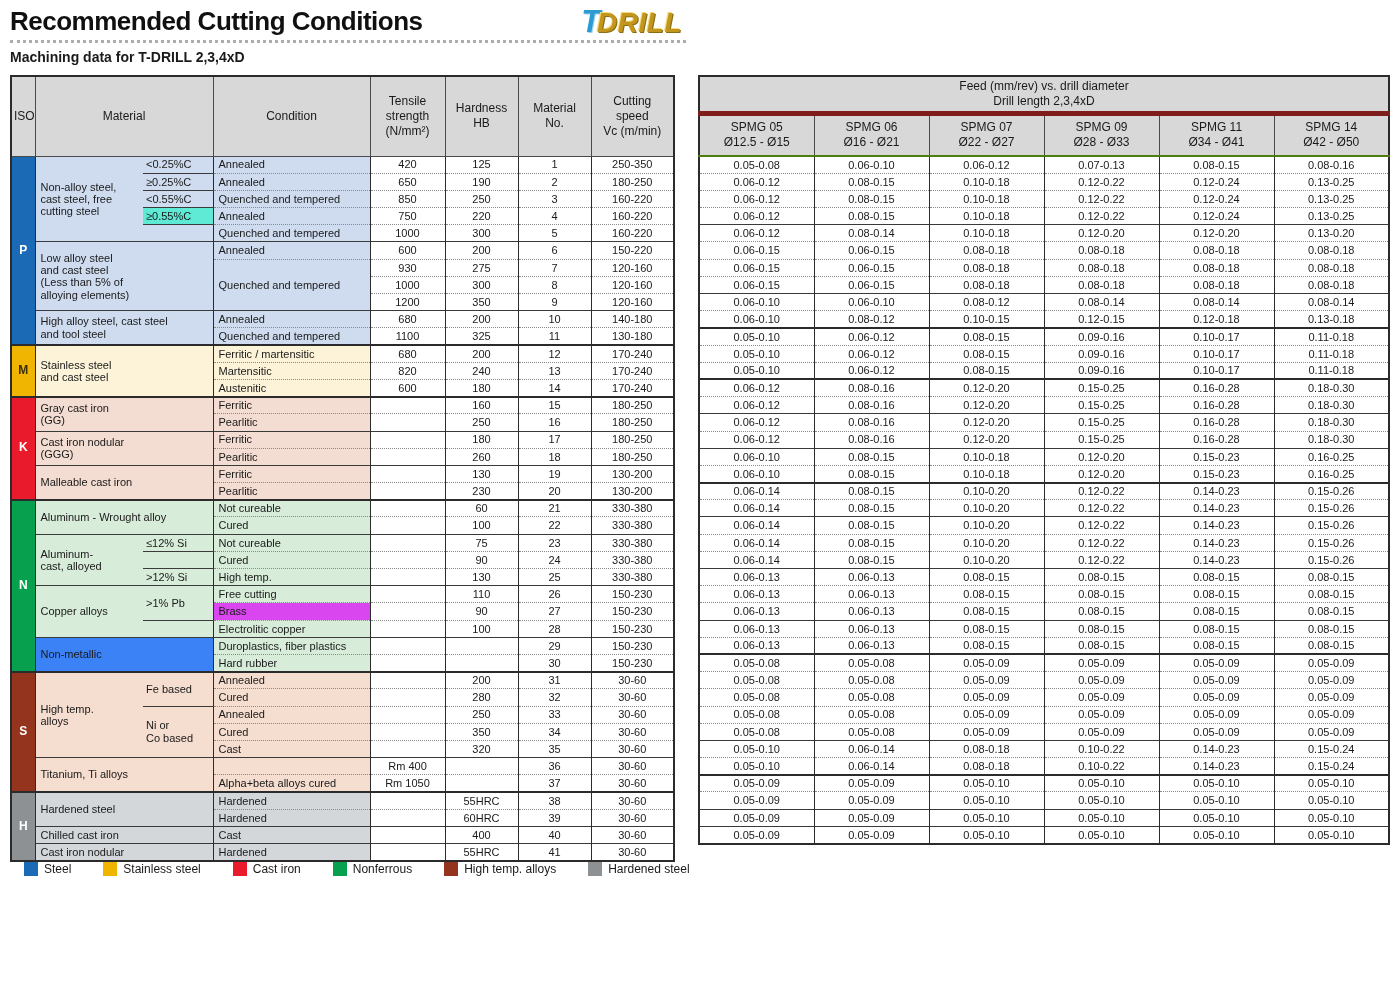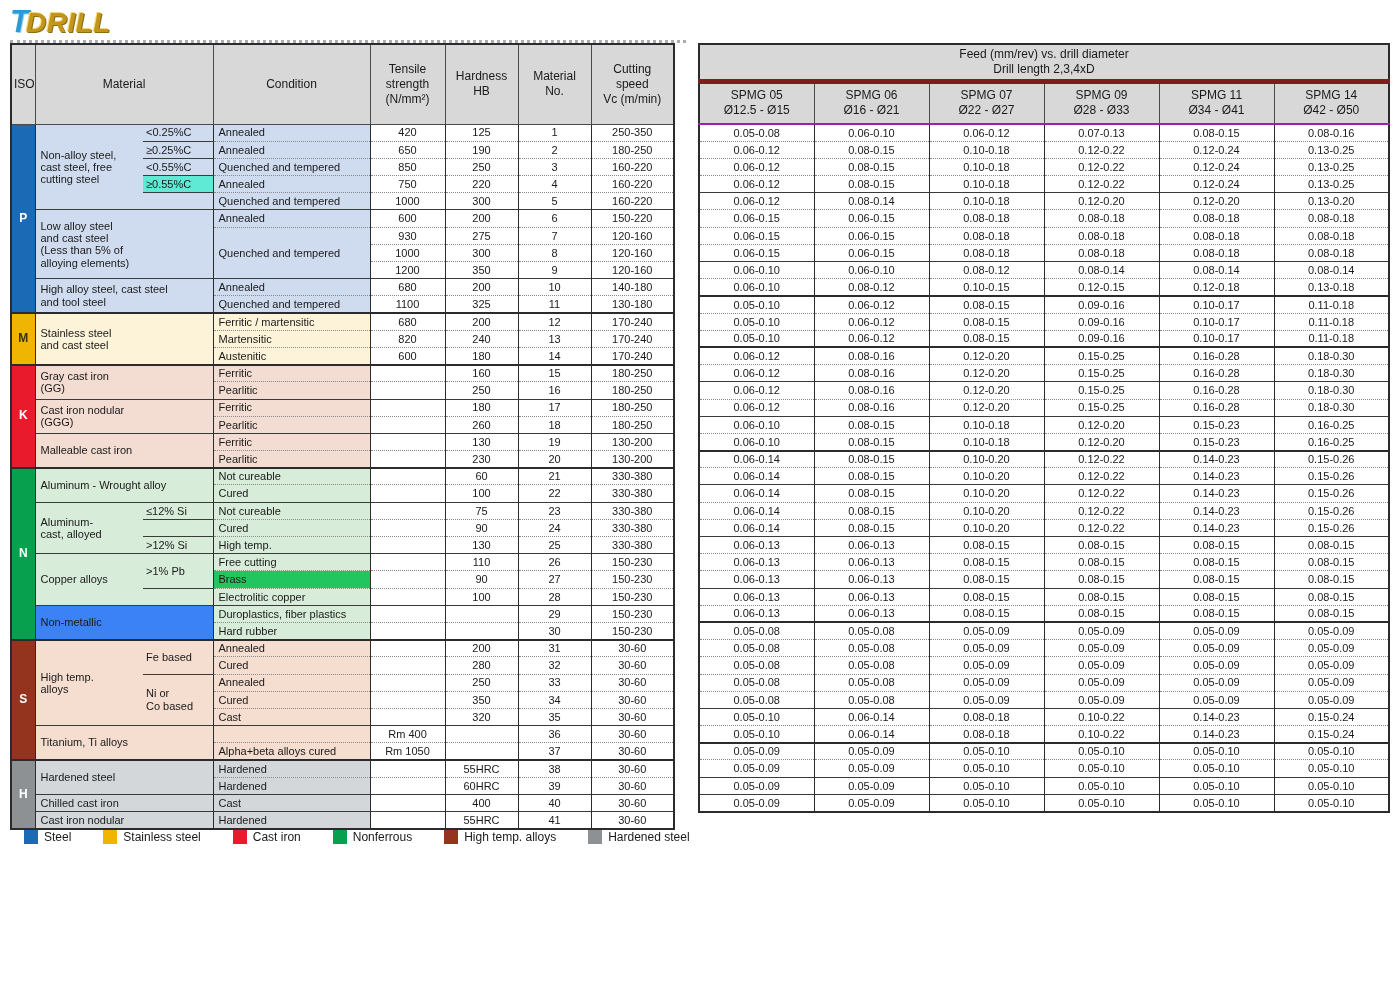--- a/index.html
+++ b/index.html
@@ -29,21 +29,21 @@
   .ltable{ width:663px; border:2px solid #2b2b2b; }
   .rtable{ width:697px; border:2px solid #2b2b2b; }
 
   th,td{ padding:0 2px; vertical-align:middle; font-weight:normal; }
   thead th{
     background:#d8d8d8; font-size:12px; text-align:center; line-height:1.25;
     border:1px solid #4a4a4a;
   }
   .ltable thead th{ height:80px; }
   .rtable .rh-title th{ height:37px; border-bottom:5px solid #7f1d1d; }
-  .rtable .rh-cols th{ height:43px; border-bottom:2px solid #a21caf; }
+  .rtable .rh-cols th{ height:43px; border-bottom:2px solid #4d7c0f; }
 
   tbody td{ height:var(--rh); font-size:11px; line-height:1.12; }
 
   
   .iso-cell{ text-align:center; font-weight:bold; font-size:12px; border:1px solid #2b2b2b; }
   .mat{ padding-left:5px; white-space:pre-line; border-left:1px solid #2b2b2b; }
   .sub{ padding-left:3px; white-space:pre-line; }
   .sub.rule{ border-bottom:1px solid #3a3a3a; }
   .cond{ padding-left:5px; border-left:1px solid #2b2b2b; border-right:1px solid #2b2b2b; }
   .val{ text-align:center; background:#fff; border-left:1px solid #2b2b2b; }
@@ -65,22 +65,24 @@
   .legend{ display:flex; gap:32px; align-items:center; margin-left:14px; }
   .legend-item{ display:flex; align-items:center; font-size:12px; }
   .swatch{ width:14px; height:14px; display:inline-block; margin-right:6px; flex:0 0 auto; }
 </style>
 </head>
 <body>
 
 <div class="page">
 
   <div class="title-row">
+    <h1>Recommended Cutting Conditions</h1>
     <div class="logo"><span class="logo-t">T</span><span class="logo-drill">DRILL</span></div>
   </div>
+  <div class="subtitle">Machining data for T-DRILL 2,3,4xD</div>
 
   <div class="tables">
 
     <table class="ltable">
       <colgroup>
         <col style="width:24px">
           <col style="width:108px">
           <col style="width:70px">
         <col style="width:157px">
           <col style="width:75px">
@@ -321,21 +323,21 @@
           <tr class="rs-mat">
             <td class="mat" rowspan="3" style="background: rgb(216, 236, 218);">Copper alloys</td>
             <td class="sub rule" rowspan="2" style="background: rgb(216, 236, 218);">&gt;1% Pb</td>
             <td class="cond" style="background: rgb(216, 236, 218);">Free cutting</td>
             <td class="val"></td>
             <td class="val">110</td>
             <td class="val">26</td>
             <td class="val">150-230</td>
           </tr>
           <tr class="rs-dot">
-            <td class="cond" style="background: #22c55e;">Brass</td>
+            <td class="cond" style="background: #d946ef;">Brass</td>
             <td class="val"></td>
             <td class="val">90</td>
             <td class="val">27</td>
             <td class="val">150-230</td>
           </tr>
           <tr class="rs-dot">
             <td class="sub" rowspan="1" style="background: rgb(216, 236, 218);"></td>
             <td class="cond" style="background: rgb(216, 236, 218);">Electrolitic copper</td>
             <td class="val"></td>
             <td class="val">100</td>

